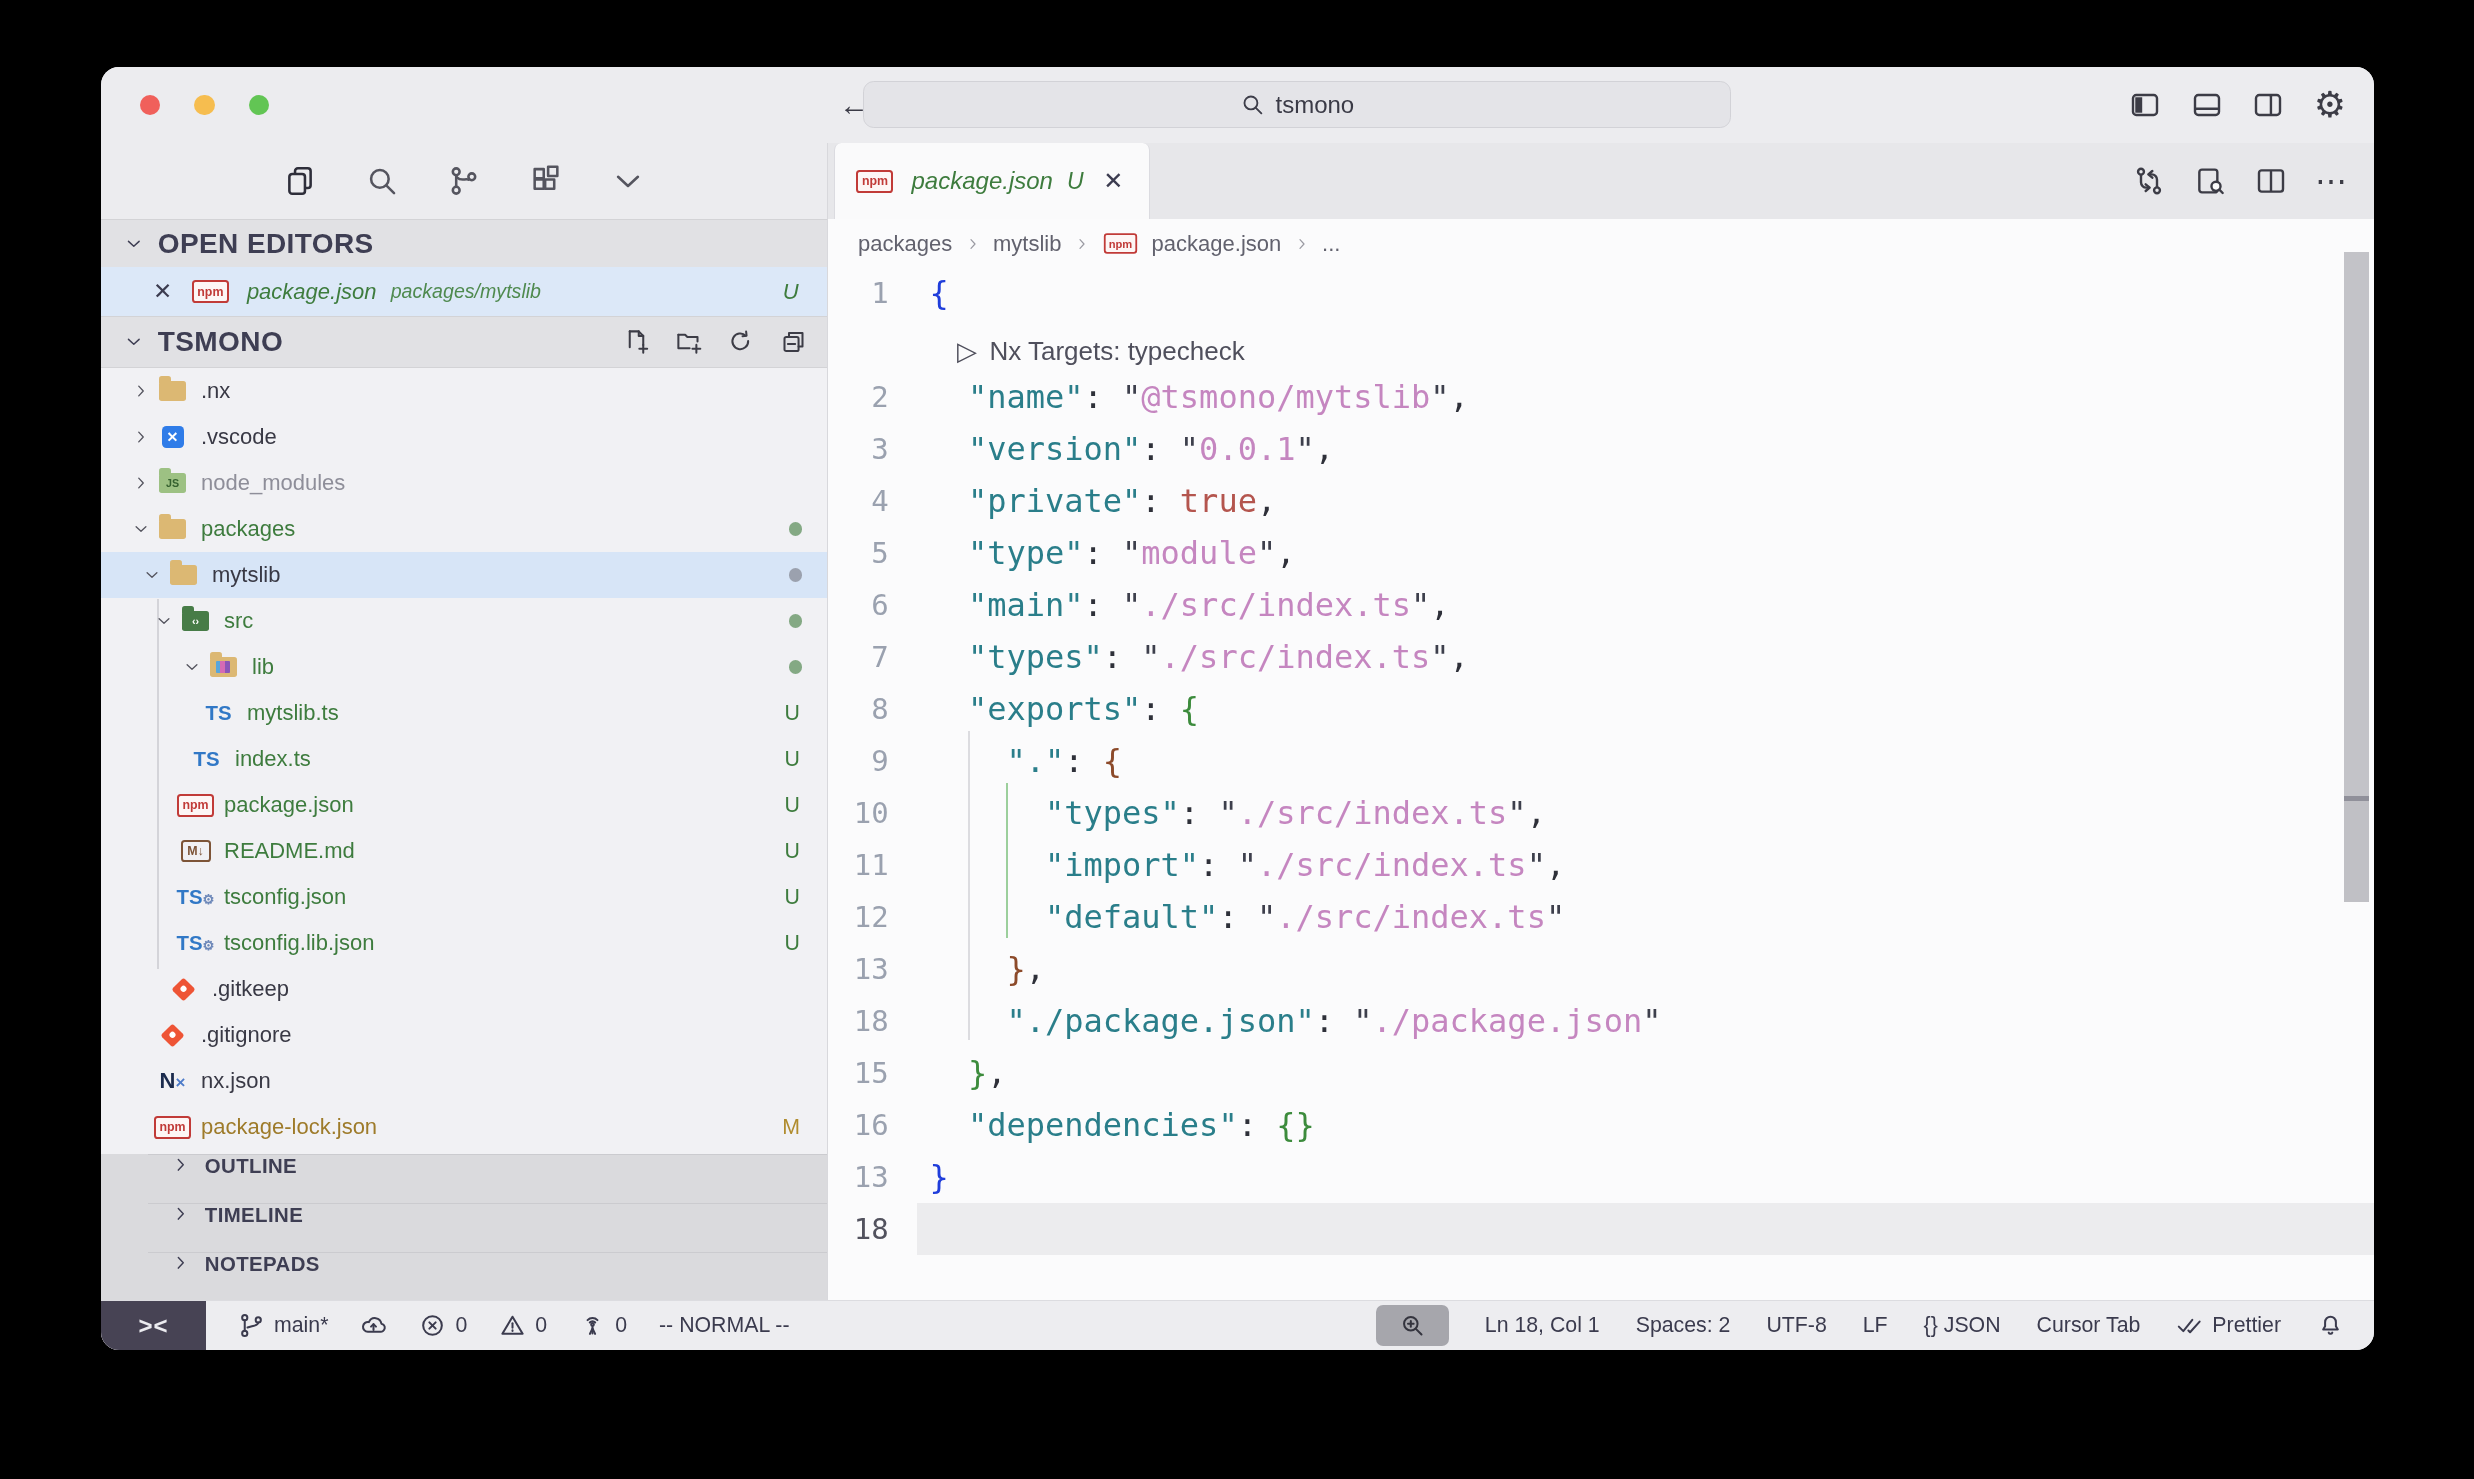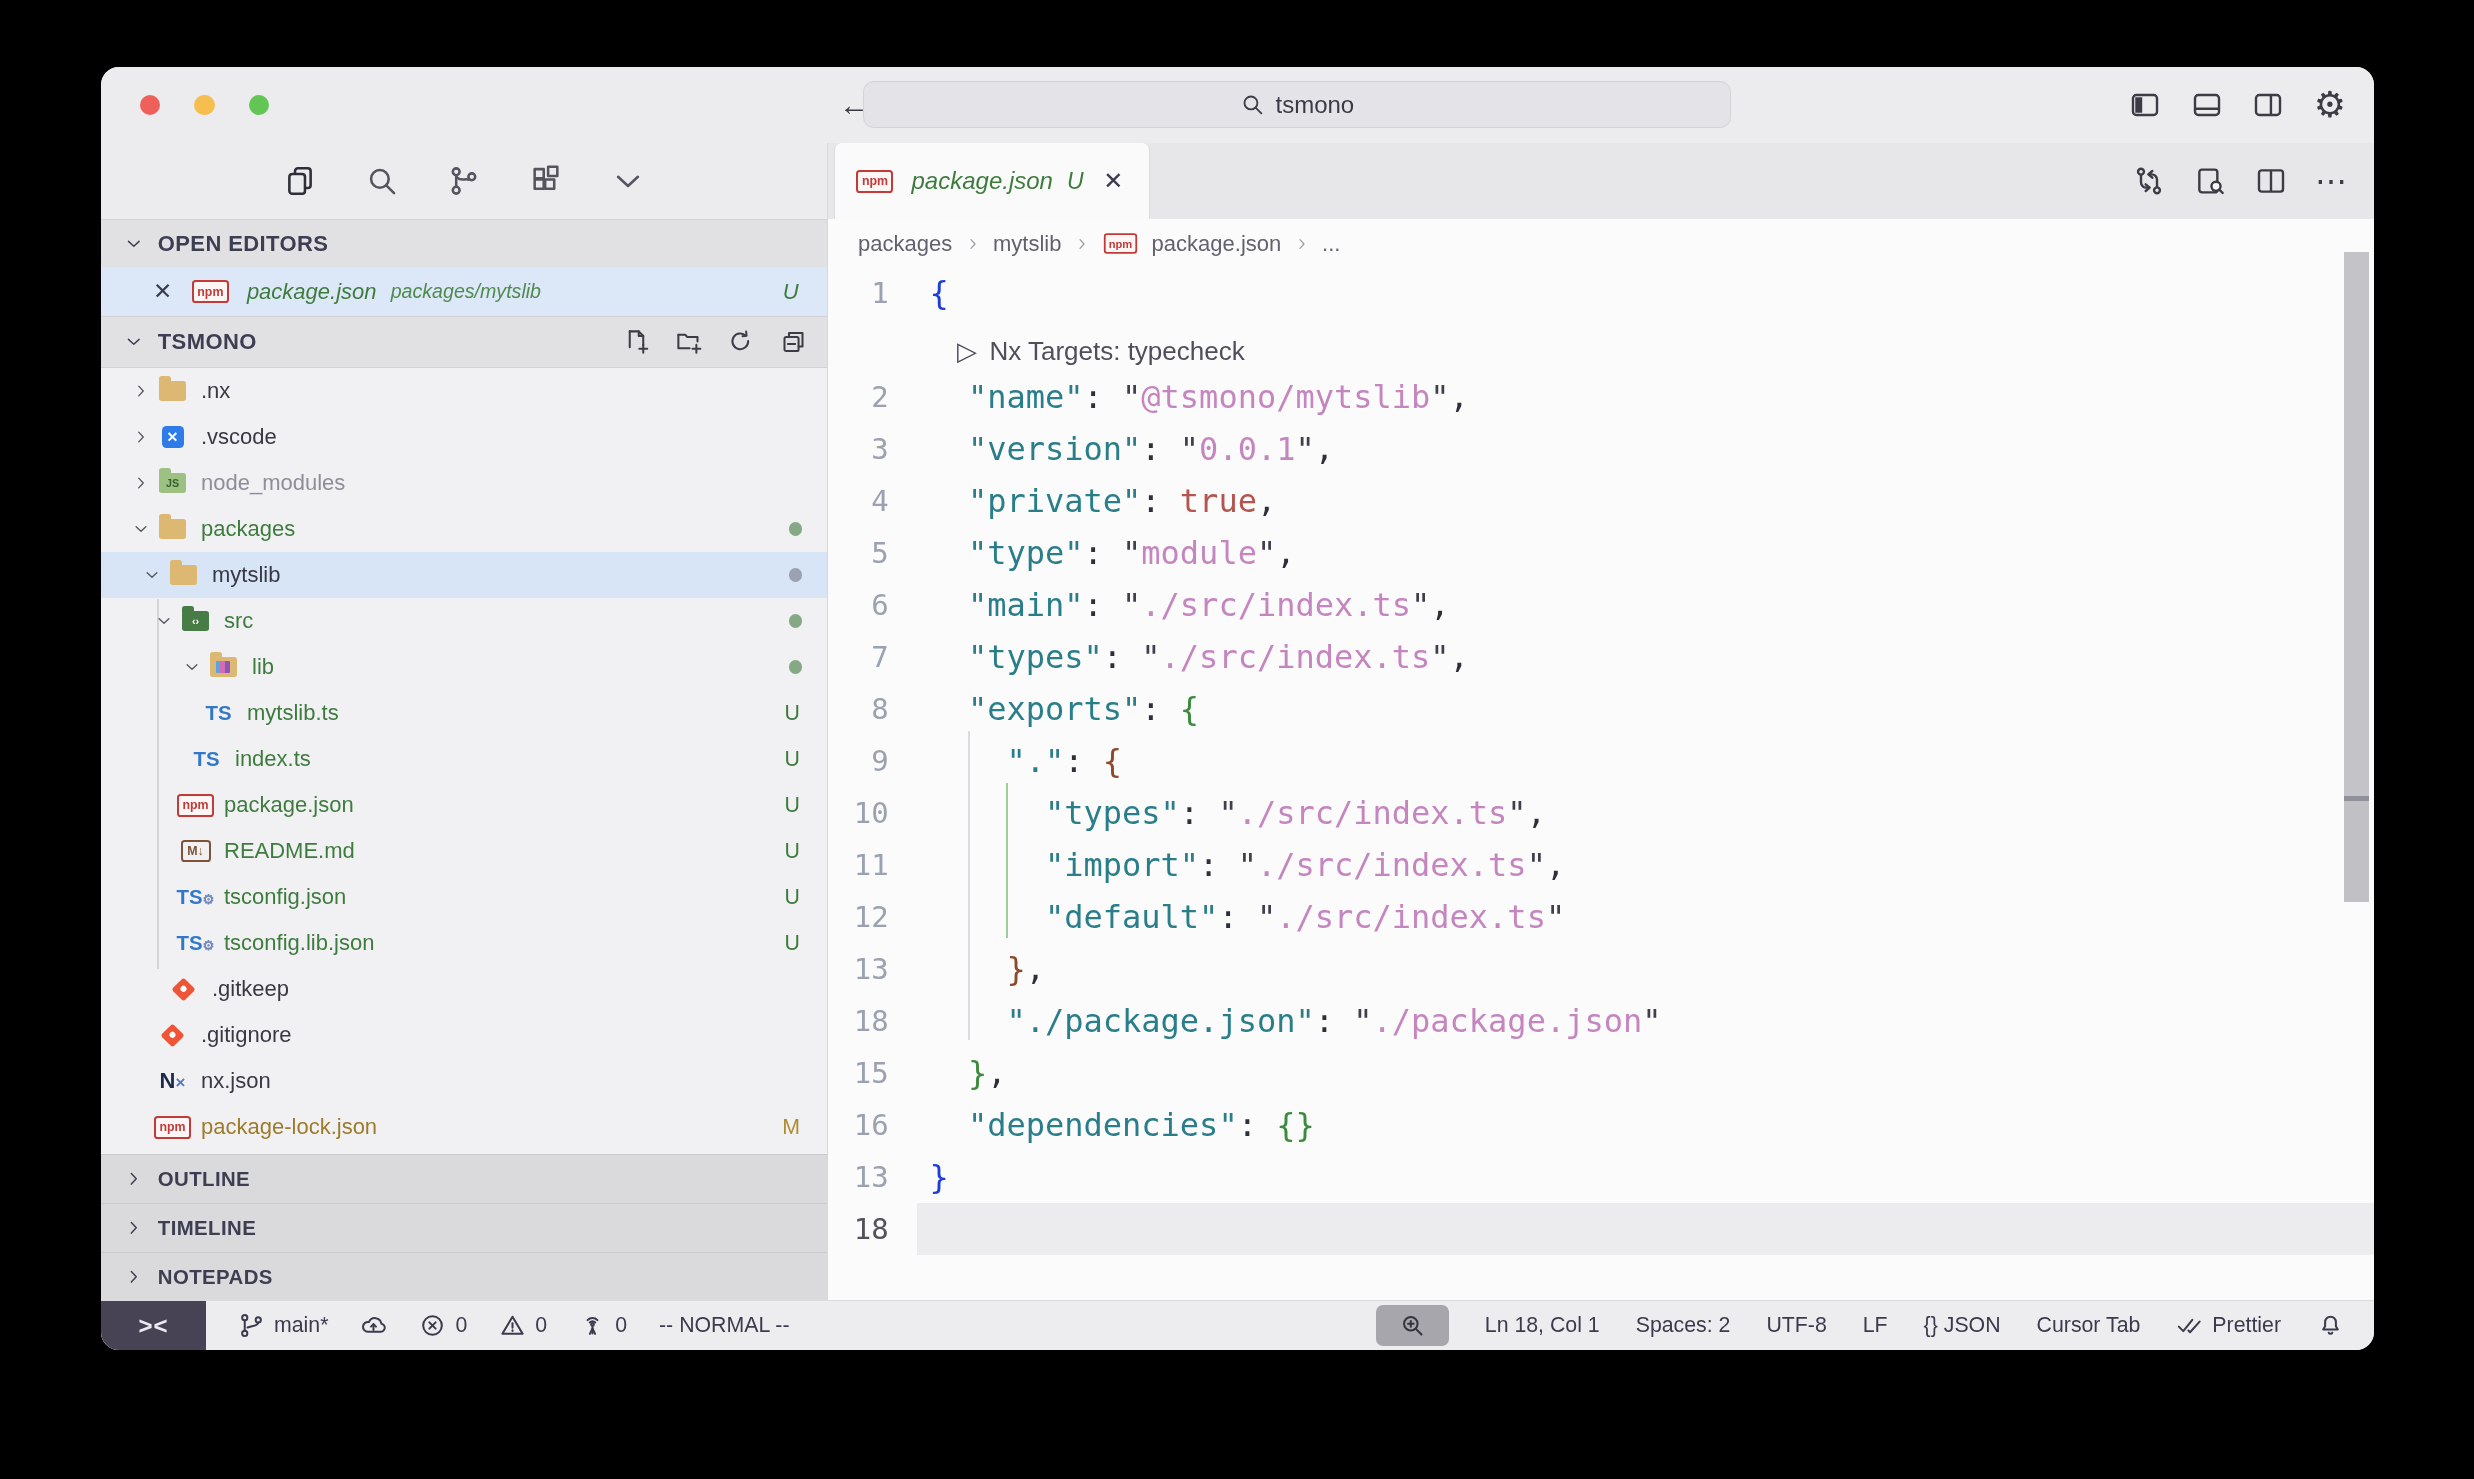--- a/index.html
+++ b/index.html
@@ -32,21 +32,21 @@
   .activity { position:absolute; left:0; top:0; width:100%; height:76px; background:#ECECEF;
               display:flex; align-items:center; justify-content:center; gap:46px; }
   .act-item { width:36px; height:36px; display:flex; align-items:center; justify-content:center; color:#4A4A55; position:relative;}
   .act-item.active { color:#2E2E3A; }
   .act-underline { position:absolute; left:166px; bottom:1.8px; width:82px; height:4.4px; background:#3A3A46; border-radius:1.8px;}
 
   
   .sect { position:absolute; left:0; width:100%; background:#E1E1E4; display:flex; align-items:center;
           border-top:0.9px solid rgba(0,0,0,.06); border-bottom:0.9px solid rgba(0,0,0,.06); }
   .sect .chev { margin-left:23px; }
-  .sect .slabel { margin-left:14.2px; font-size:22px; font-weight:bold; color:#3E3E53; letter-spacing:0.4px; }
+  .sect .slabel { margin-left:14.2px; font-size:28px; font-weight:bold; color:#3E3E53; letter-spacing:0.4px; }
   .oe-head { top:76px; height:49px; }
   .oe-item { position:absolute; left:0; top:124px; width:100%; height:49px; background:#DCE8F8;
              display:flex; align-items:center; }
   .oe-close { margin-left:52px; font-size:23px; color:#3C3C50; }
   .oe-item .ic-npm { margin-left:19.6px; }
   .oe-label { margin-left:18px; font-size:22px; font-style:italic; color:#3E7C3E; }
   .oe-desc  { margin-left:14.2px; font-size:19.6px; font-style:italic; color:#4F8A4F; }
   .oe-badge { margin-left:auto; margin-right:28.4px; font-size:22px; font-style:italic; color:#3E7C3E; }
   .ts-head { top:173px; height:52px; }
   .ts-actions { margin-left:auto; margin-right:19.6px; display:flex; gap:24px; }
@@ -61,21 +61,21 @@
   .tlabel { margin-left:9px; font-size:22px; color:#393945; white-space:nowrap; }
   .tlabel.added { color:#3E7C3E; } .tlabel.muted { color:#8E8E99; } .tlabel.modified { color:#9E7B2A; }
   .tbadge { margin-left:auto; margin-right:27px; font-size:21.3px; }
   .tbadge.added{ color:#3E7C3E; } .tbadge.modified{ color:#B08C2E; }
   .tdot { margin-left:auto; margin-right:25px; width:13.3px; height:13.3px; border-radius:50%; }
   .tdot.green{ background:#84A984; } .tdot.gray{ background:#9BA1AE; }
   .tree-guide { position:absolute; left:56px; width:1.8px; background:#D4D4D9; }
 
   
   .bsects { position:absolute; left:0; top:1011px; width:100%; height:147px; background:#DADADD; }
-  .bsect { height:49px; display:flex; align-items:center; border-top:0.9px solid #CBCBCF; }
+  .bsect { height:49px; display:flex; align-items:flex-start; border-top:0.9px solid #CBCBCF;margin-left:47px; }
   .bsect .chev { margin-left:23px; color:#3E3E53; }
   .bsect .slabel { margin-left:14.2px; font-size:20.4px; font-weight:bold; color:#3E3E53; letter-spacing:0.4px; }
 
   
   .tabbar { position:absolute; left:0; top:0; width:100%; height:76px; background:#E7E7EA; }
   .tab { position:absolute; left:6.2px; top:0; width:316px; height:76px; background:#FAFAFB;
          border-left:0.9px solid #DBDBE0; border-right:0.9px solid #DBDBE0; border-radius:7.1px 7.1px 0 0;
          display:flex; align-items:center; }
   .tab .ic-npm { margin-left:21.3px; }
   .tab-label { margin-left:18px; font-size:24px; font-style:italic; color:#3E7C3E; }

